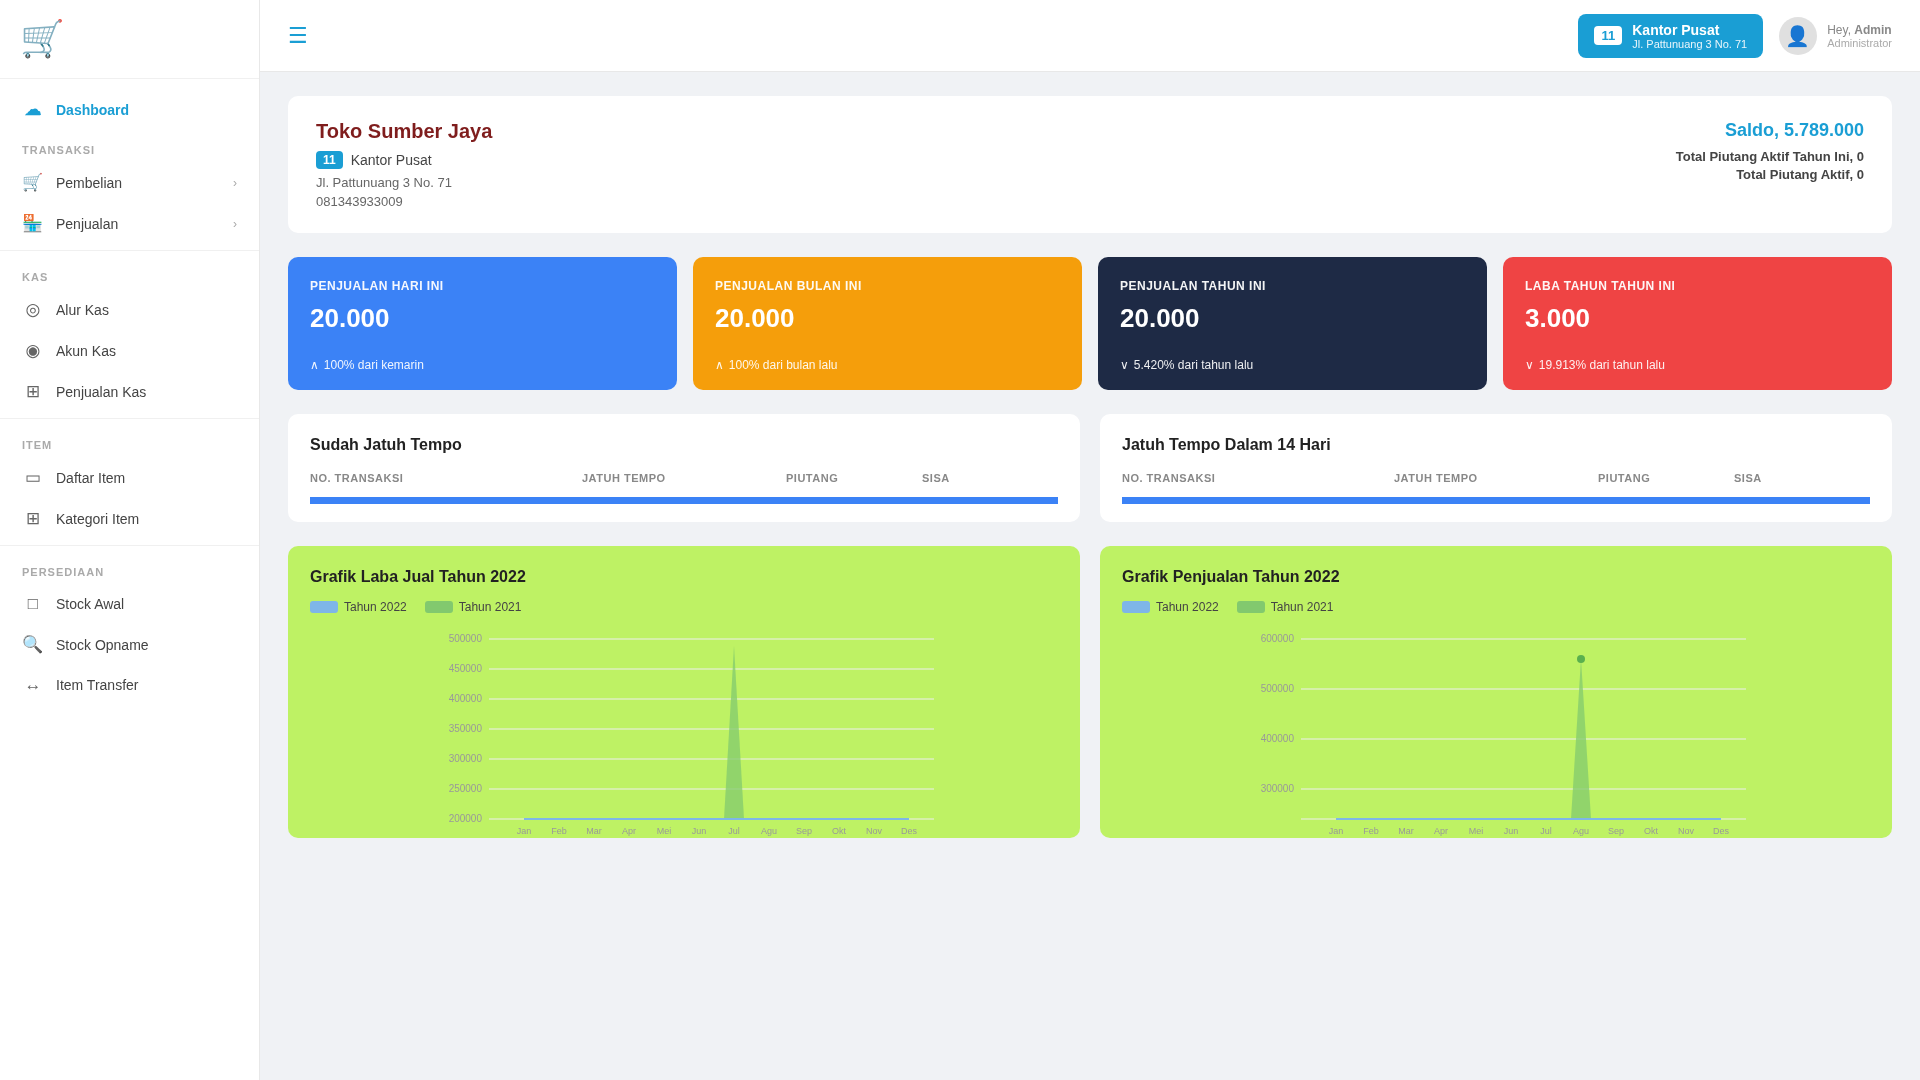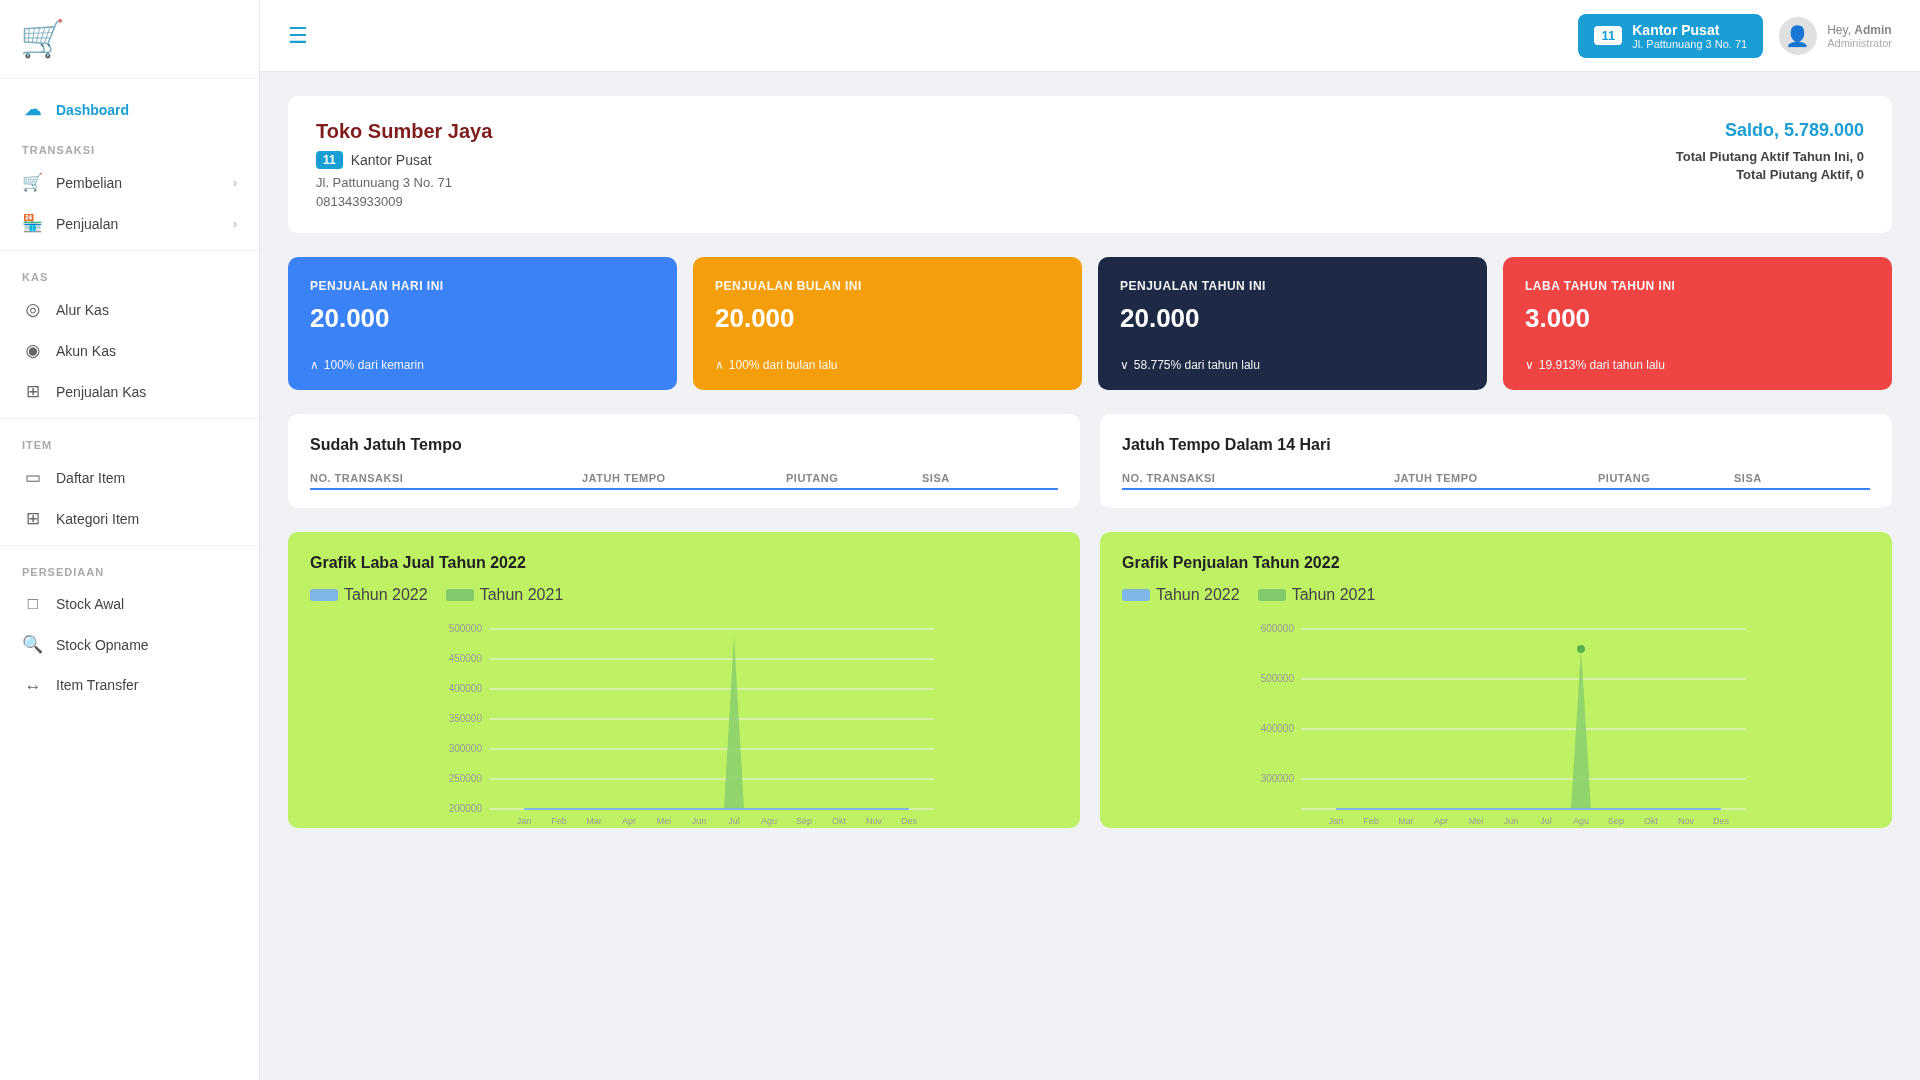--- a/index.html
+++ b/index.html
@@ -167,42 +167,42 @@
       margin-bottom: 24px;
     }
     .panel {
       background: #fff;
       border-radius: 10px;
       padding: 22px 22px 10px;
     }
     .panel-title { font-size: 16px; font-weight: 600; color: #222; margin-bottom: 18px; }
     .table-header {
       display: grid;
-      border-bottom: 2px solid #3b82f6;
-      padding-bottom: 4px;
+      border-bottom: 7px solid #3b82f6;
+      padding-bottom: 13px;
       margin-bottom: 8px;
     }
     .table-header.cols4 { grid-template-columns: 2fr 1.5fr 1fr 1fr; }
     .th { font-size: 11px; font-weight: 700; color: #888; letter-spacing: 0.5px; text-transform: uppercase; }
 
     
     .charts-row {
       display: grid;
       grid-template-columns: 1fr 1fr;
       gap: 20px;
     }
     .chart-panel {
       background: #bef264;
       border-radius: 10px;
       padding: 22px 22px 10px;
       min-height: 280px;
     }
     .chart-title { font-size: 16px; font-weight: 600; color: #222; margin-bottom: 14px; }
     .chart-legend { display: flex; gap: 18px; margin-bottom: 10px; }
-    .legend-item { display: flex; align-items: center; gap: 6px; font-size: 16px; color: #444; }
+    .legend-item { display: flex; align-items: center; gap: 6px; font-size: 12px; color: #444; }
     .legend-dot { width: 28px; height: 12px; border-radius: 3px; }
     .legend-dot.blue2022 { background: #7eb6e8; }
     .legend-dot.green2021 { background: #82c96e; }
   </style>
 </head>
 <body>
 
 <div class="sidebar">
   <div class="sidebar-logo">
     <span class="logo-icon">🛒</span>
@@ -335,21 +335,21 @@
         <div class="stat-change">
           <span>∧</span>
           <span>100% dari bulan lalu</span>
         </div>
       </div>
       <div class="stat-card dark">
         <div class="stat-label">PENJUALAN TAHUN INI</div>
         <div class="stat-value">20.000</div>
         <div class="stat-change">
           <span>∨</span>
-          <span>58.775% dari tahun lalu</span>
+          <span>5.420% dari tahun lalu</span>
         </div>
       </div>
       <div class="stat-card red">
         <div class="stat-label">LABA TAHUN TAHUN INI</div>
         <div class="stat-value">3.000</div>
         <div class="stat-change">
           <span>∨</span>
           <span>19.913% dari tahun lalu</span>
         </div>
       </div>

